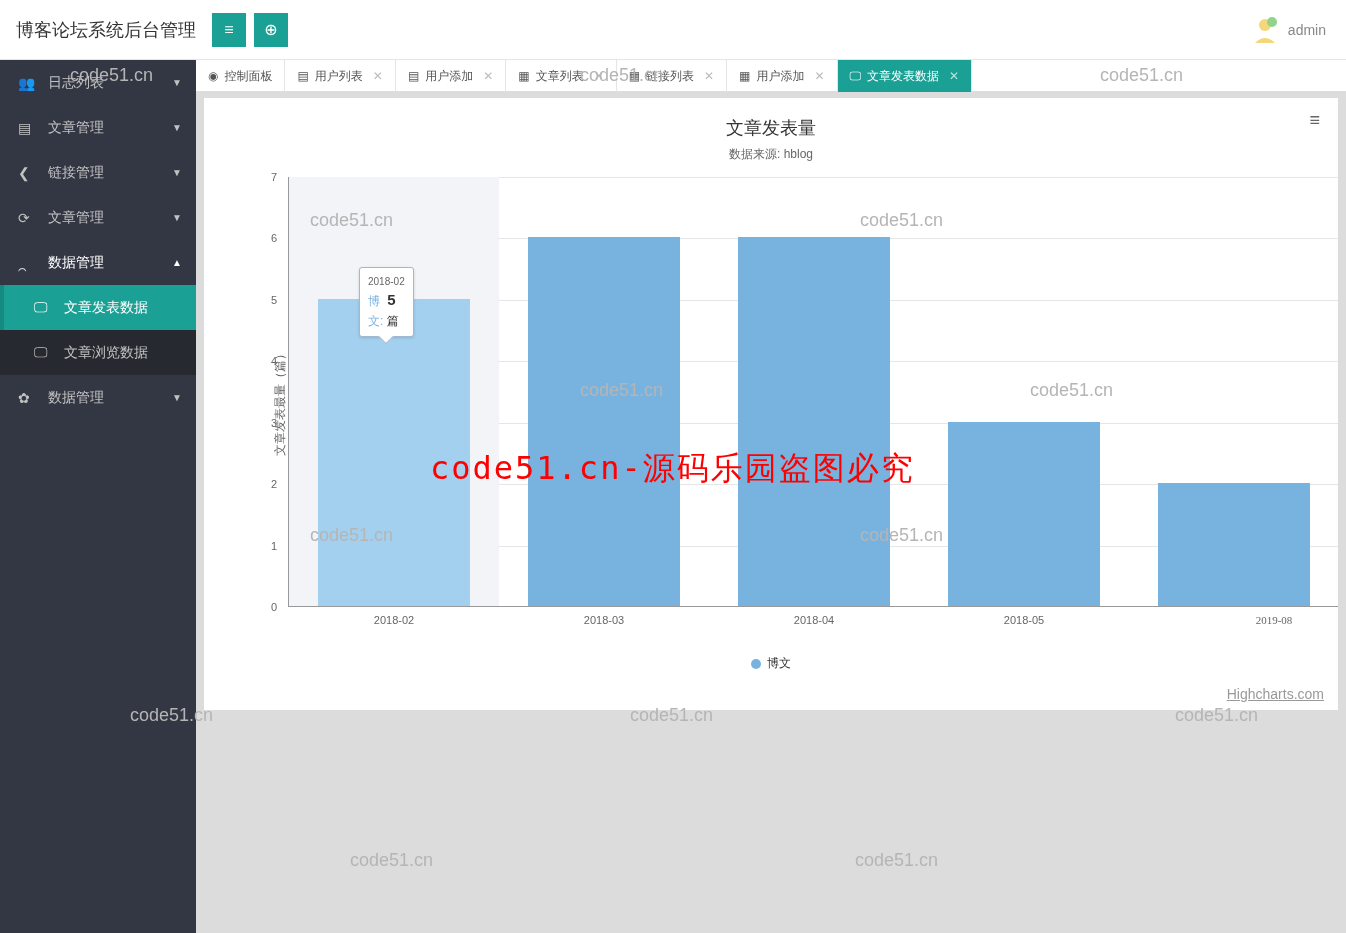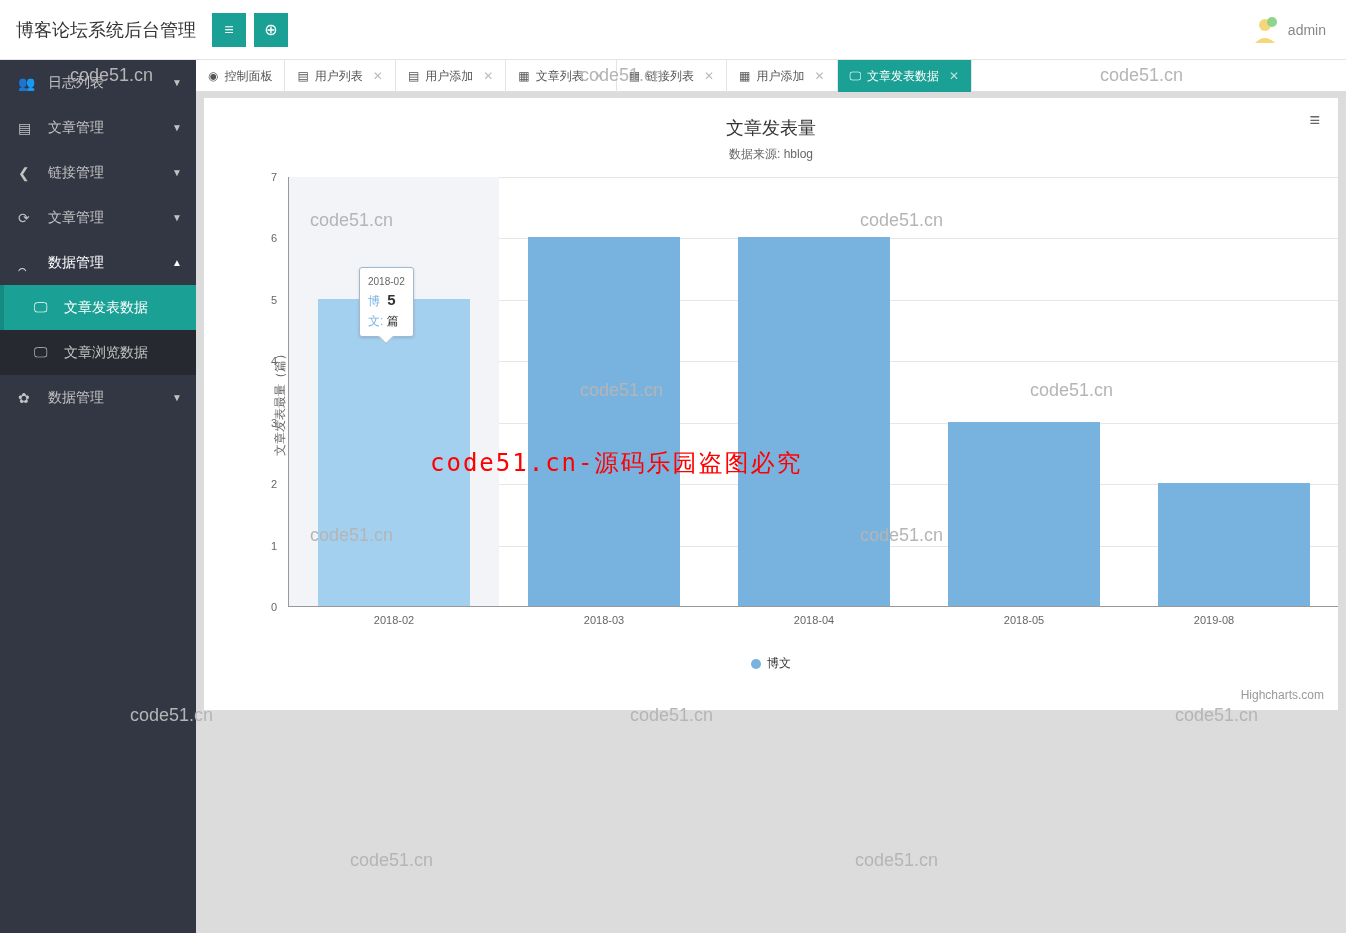--- a/index.html
+++ b/index.html
@@ -41,24 +41,24 @@
 .bar { position: absolute; bottom: 0; background: #78b3e0; }
 .bar.highlight { background: #a4d0ef; }
 .bar-bg { position: absolute; bottom: 0; top: 0; background: #f3f4f8; }
 .tooltip { position: absolute; background: #fff; border: 1px solid #a0b9d0; border-radius: 3px; padding: 6px 8px; font-size: 12px; color: #333; line-height: 1.5; box-shadow: 0 1px 3px rgba(0,0,0,0.15); }
 .tooltip .tt-h { font-size: 10px; color: #666; }
 .tooltip .tt-lbl { color: #78b3e0; }
 .tooltip .tt-val { font-weight: bold; font-size: 15px; margin-left: 4px; }
 .tooltip::after { content: ''; position: absolute; bottom: -6px; left: 50%; transform: translateX(-50%) rotate(45deg); width: 10px; height: 10px; background: #fff; border-right: 1px solid #a0b9d0; border-bottom: 1px solid #a0b9d0; }
 .legend { text-align: center; margin-top: 28px; font-size: 12px; color: #333; }
 .legend-dot { display: inline-block; width: 10px; height: 10px; border-radius: 50%; background: #78b3e0; margin-right: 6px; vertical-align: middle; }
-.credits { position: absolute; right: 14px; bottom: 8px; font-size: 12px; color: #999; }
+.credits { position: absolute; right: 14px; bottom: 8px; font-size: 14px; color: #999; text-decoration: underline; }
 
 .watermark { position: absolute; color: #b5b5b5; font-size: 18px; pointer-events: none; }
-.big-watermark { position: absolute; color: #ff0000; font-size: 24px; font-family: monospace; pointer-events: none; letter-spacing: 2px; }
+.big-watermark { position: absolute; color: #ff0000; font-size: 32px; font-family: monospace; pointer-events: none; letter-spacing: 2px; }
 </style>
 </head>
 <body>
 
 <div class="top-header">
   <div class="app-title">博客论坛系统后台管理</div>
   <div class="icon-btn">≡</div>
   <div class="icon-btn">⊕</div>
   <div class="user-area">
     <span class="avatar">
@@ -175,21 +175,21 @@
           <div class="bar-bg" style="left: 0px; width: 210px;"></div>
           <div class="bar highlight" style="left: 29.4px; width: 151.2px; height: 307.143px;"></div>
           <div class="xtick" style="left: 105px;">2018-02</div>
           <div class="bar" style="left: 239.4px; width: 151.2px; height: 368.571px;"></div>
           <div class="xtick" style="left: 315px;">2018-03</div>
           <div class="bar" style="left: 449.4px; width: 151.2px; height: 368.571px;"></div>
           <div class="xtick" style="left: 525px;">2018-04</div>
           <div class="bar" style="left: 659.4px; width: 151.2px; height: 184.286px;"></div>
           <div class="xtick" style="left: 735px;">2018-05</div>
           <div class="bar" style="left: 869.4px; width: 151.2px; height: 122.857px;"></div>
-          <div class="xtick" style="left: 925px;">2019-08</div>
+          <div class="xtick" style="left: 985px; font-family: Liberation Serif, serif;">2019-08</div>
         </div>
       <div class="tooltip" id="tooltip" style="left:95px; top:90px;">
         <div class="tt-h">2018-02</div>
         <div>
           <span class="tt-lbl">博</span>
           <span class="tt-val">5</span>
         </div>
         <div>
           <span class="tt-lbl">文:</span>
           <span>篇</span>

